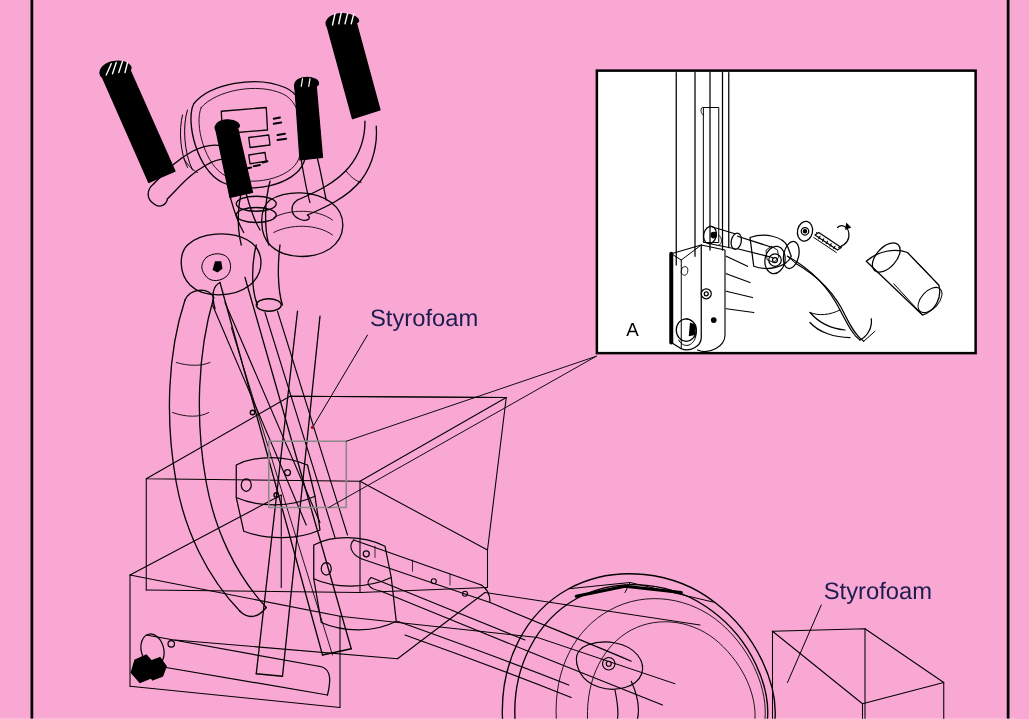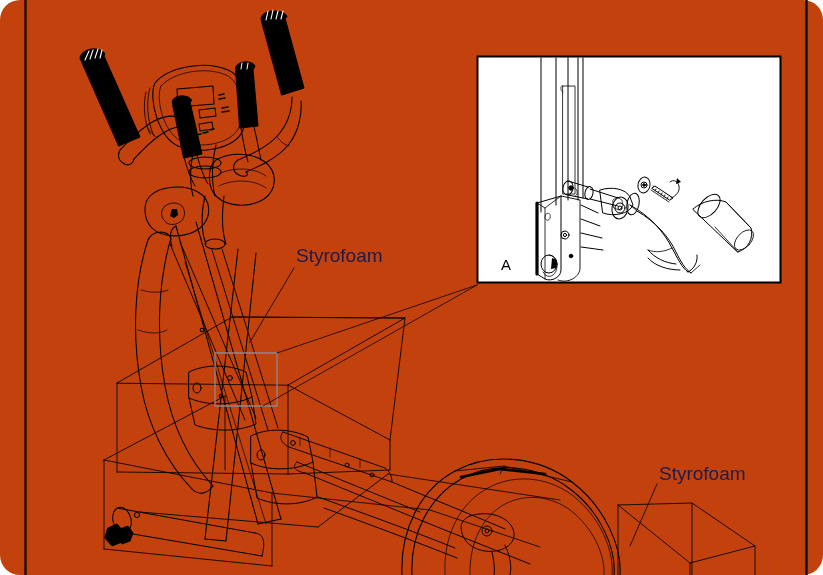--- a/index.html
+++ b/index.html
@@ -3,22 +3,21 @@
 <meta charset="utf-8">
 <style>
   html,body{margin:0;padding:0;background:#ffffff;}
   body{
     width:823px;height:575px;overflow:hidden;
     font-family:"Liberation Sans", sans-serif;
     position:relative;
   }
   #page{
     position:absolute;left:0;top:0;width:823px;height:575px;
-    background:#c2410c;
-    border-radius:20px;
+    background:#f9a8d4;
   }
   svg.layer{position:absolute;left:0;top:0;width:823px;height:575px;}
   .lbl{
     position:absolute;
     font-family:"Liberation Sans", sans-serif;
     color:#1c1c4f;
     white-space:nowrap;
     letter-spacing:0px;
   }
   #label-styrofoam-top{left:296px;top:245px;font-size:19px;}

